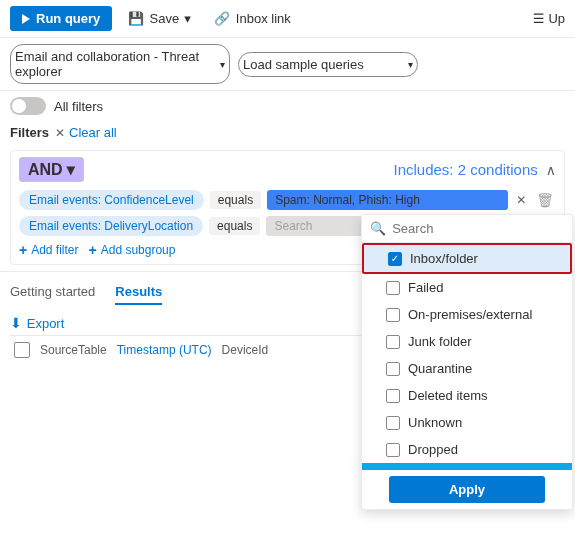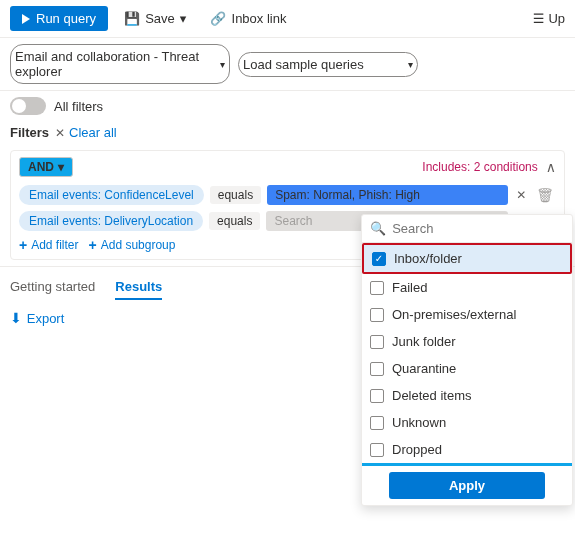--- a/index.html
+++ b/index.html
@@ -26,21 +26,21 @@
       display: flex;
       align-items: center;
       gap: 6px;
       background: #0078d4;
       color: #fff;
       border: none;
       border-radius: 3px;
       padding: 5px 12px;
       font-size: 13px;
       cursor: pointer;
-      font-weight: 400;
+      font-weight: 700;
     }
     .run-query-btn .play-icon {
       width: 0;
       height: 0;
       border-top: 5px solid transparent;
       border-bottom: 5px solid transparent;
       border-left: 8px solid #fff;
     }
     .toolbar-btn {
       display: flex;
@@ -146,29 +146,29 @@
     .and-header {
       display: flex;
       align-items: center;
       justify-content: space-between;
       margin-bottom: 8px;
     }
     .and-badge {
       display: flex;
       align-items: center;
       gap: 4px;
-      background: #0ea5e9;
+      background: #c4b5fd;
       border: 1px solid #c8c6c4;
       border-radius: 3px;
       padding: 2px 8px;
-      font-size: 12px;
+      font-size: 16px;
       font-weight: 600;
       cursor: pointer;
     }
-    .includes-label { font-size: 12px; color: #be185d; }
+    .includes-label { font-size: 15px; color: #3b82f6; }
     .collapse-icon { color: #605e5c; font-size: 14px; cursor: pointer; }
 
     
     .filter-row {
       display: flex;
       align-items: center;
       gap: 6px;
       margin-bottom: 6px;
     }
     .filter-tag {
@@ -316,21 +316,21 @@
       border: none;
       outline: none;
       font-size: 13px;
       flex: 1;
       color: #a19f9d;
     }
     .dropdown-item {
       display: flex;
       align-items: center;
       gap: 8px;
-      padding: 6px 8px;
+      padding: 6px 24px;
       cursor: pointer;
       font-size: 13px;
     }
     .dropdown-item.selected { background: #deecf9; }
     .cb-box {
       width: 14px;
       height: 14px;
       border: 1px solid #8a8886;
       border-radius: 2px;
       background: #fff;
@@ -351,21 +351,21 @@
     .selected-highlight {
       border: 2px solid #c50f1f;
       border-radius: 2px;
     }
 
     
     .apply-btn {
       display: flex;
       justify-content: center;
       padding: 6px 8px;
-      border-top: 3px solid #0ea5e9;
+      border-top: 7px solid #0ea5e9;
     }
     .apply-button {
       background: #0078d4;
       color: #fff;
       border: none;
       border-radius: 3px;
       padding: 6px 24px;
       font-size: 13px;
       cursor: pointer;
       font-weight: 600;
@@ -468,20 +468,26 @@
       <span>Getting started</span>
     </div>
     <div class="tab-item active">
       <span>Results</span>
     </div>
   </div>
   <div class="export-row">
     <span class="export-icon">⬇</span>
     <span>Export</span>
   </div>
+  <div class="table-header">
+    <div class="col-checkbox"></div>
+    <span class="col-header">SourceTable</span>
+    <span class="col-header blue">Timestamp (UTC)</span>
+    <span class="col-header">DeviceId</span>
+  </div>
 </div>
 
 <div class="dropdown-overlay">
   <div class="dropdown-search-box">
     <span class="search-icon-sm">🔍</span>
     <input class="dropdown-search-input" type="text" placeholder="Search" style="">
   </div>
 
   <div class="dropdown-item selected selected-highlight">
     <div class="cb-box checked"></div>

